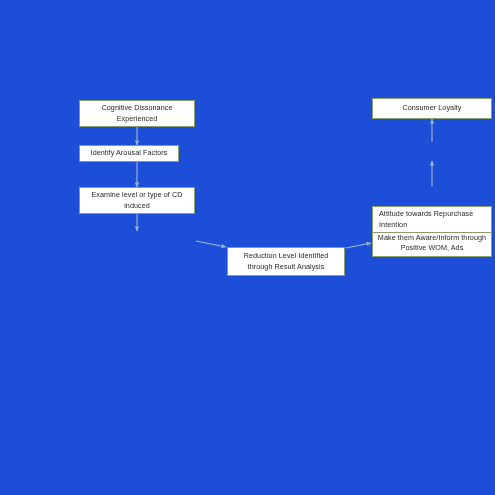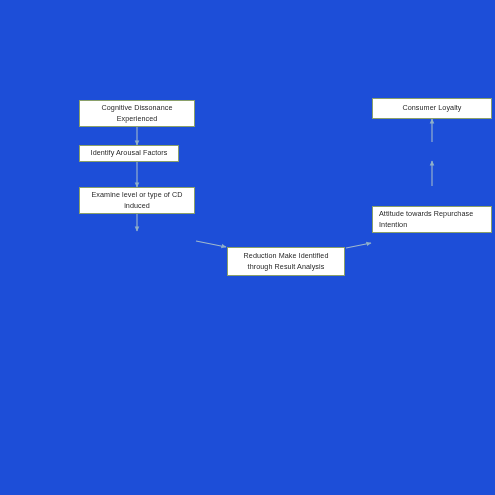--- a/index.html
+++ b/index.html
@@ -84,23 +84,26 @@
   <div class="node" style="left: 79px; top: 145px; width: 100px; height: 17px;">
     <span>Identify Arousal Factors</span>
   </div>
 
   <div class="node" style="left: 79px; top: 187px; width: 116px; height: 27px;">
     <span>Examine level or type of CD induced</span>
   </div>
 
 
   <div class="node" style="left: 227px; top: 247px; width: 118px; height: 29px;">
-    <span>Reduction Make Identified through Result Analysis</span>
+    <span>Reduction Level Identified through Result Analysis</span>
   </div>
 
+  <div class="node" style="left: 372px; top: 229px; width: 120px; height: 28px;">
+    <span>Make them Aware/Inform through Positive WOM, Ads</span>
+  </div>
 
   <div class="node left-align" style="left: 372px; top: 186px; width: 120px; height: 27px; margin-top: 20px;">
     <span>Attitude towards Repurchase Intention</span>
   </div>
 
 
   <div class="node" style="left: 372px; top: 98px; width: 120px; height: 21px; justify-content: center;">
     <span>Consumer Loyalty</span>
   </div>
 

